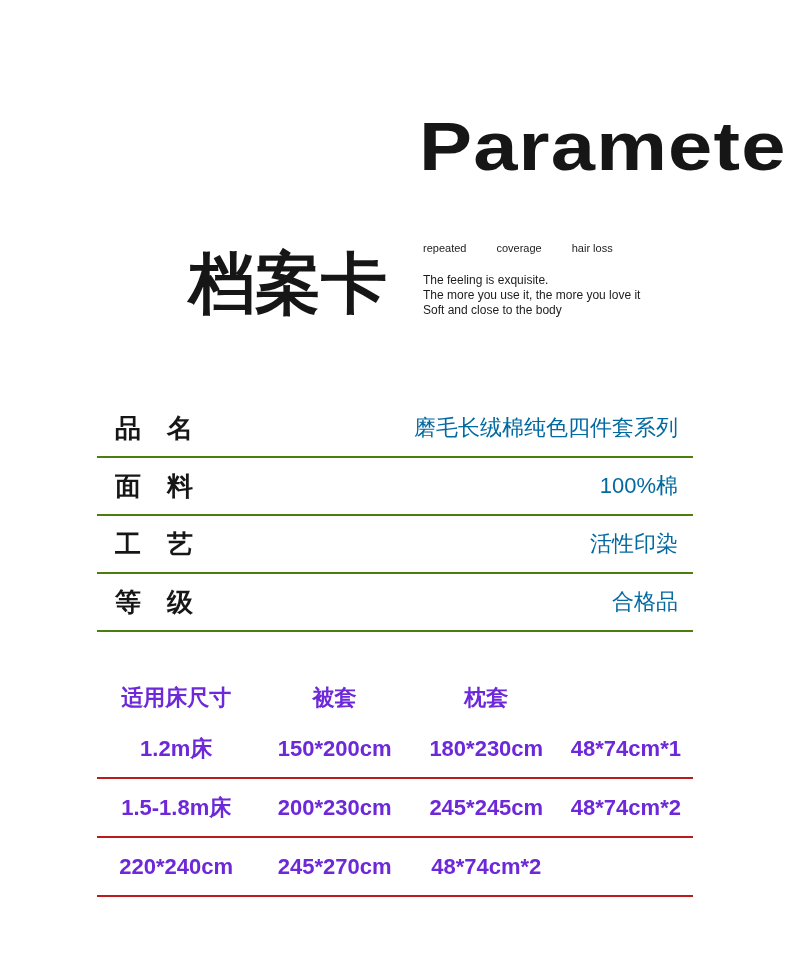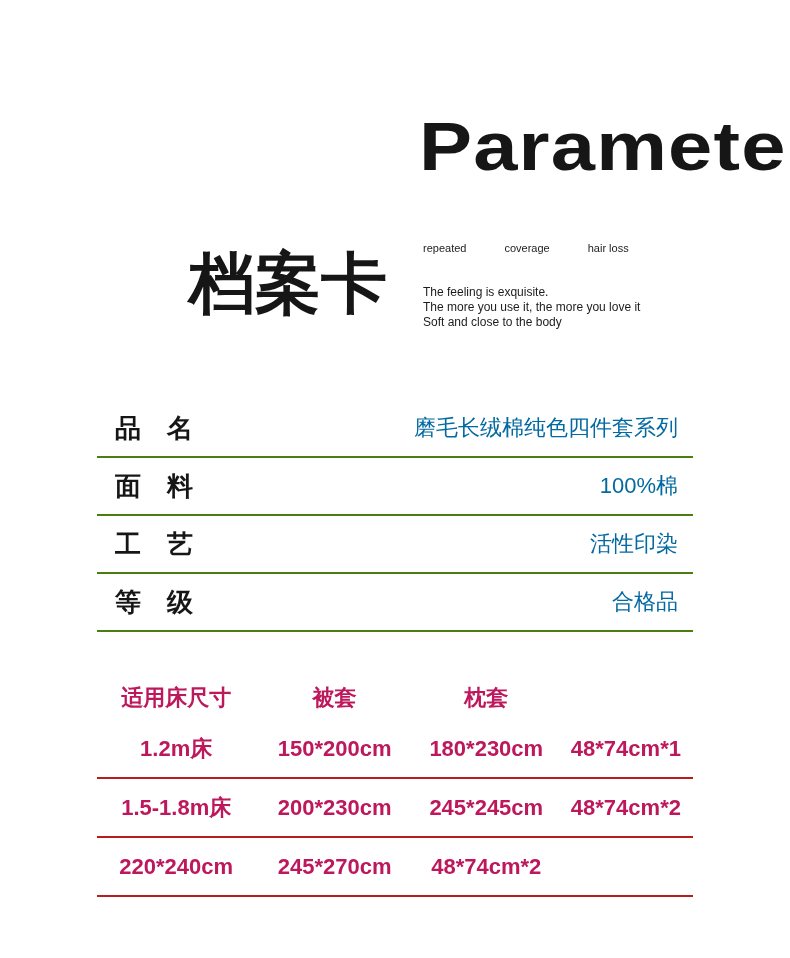--- a/index.html
+++ b/index.html
@@ -45,27 +45,27 @@
   }
   
   .intro {
     position: absolute;
     left: 423px;
     top: 243px;
     width: 230px;
   }
   .keywords {
     display: flex;
-    gap: 38px;
+    gap: 30px;
     font-size: 11px;
     line-height: 11px;
     color: #1c1c1c;
   }
   .tagline {
-    margin-top: 31px;
+    margin-top: 19px;
     font-size: 12px;
     line-height: 15px;
     color: #1c1c1c;
     white-space: nowrap;
   }
   
   .spec-table {
     position: absolute;
     left: 97px;
     top: 400px;
@@ -107,21 +107,21 @@
   .size-row.header { height: 44px; }
   .size-row.data {
     box-sizing: border-box;
     height: 59px;
     border-bottom: 2px solid #b91c1c;
   }
   .size-cell {
     text-align: center;
     font-size: 22px;
     font-weight: 700;
-    color: #be185d;
+    color: #6d28d9;
     white-space: nowrap;
   }
 </style>
 </head>
 <body>
 
 <div class="page">
 
   <h1 class="title"><span class="title-inner">Parameter</span></h1>
 

